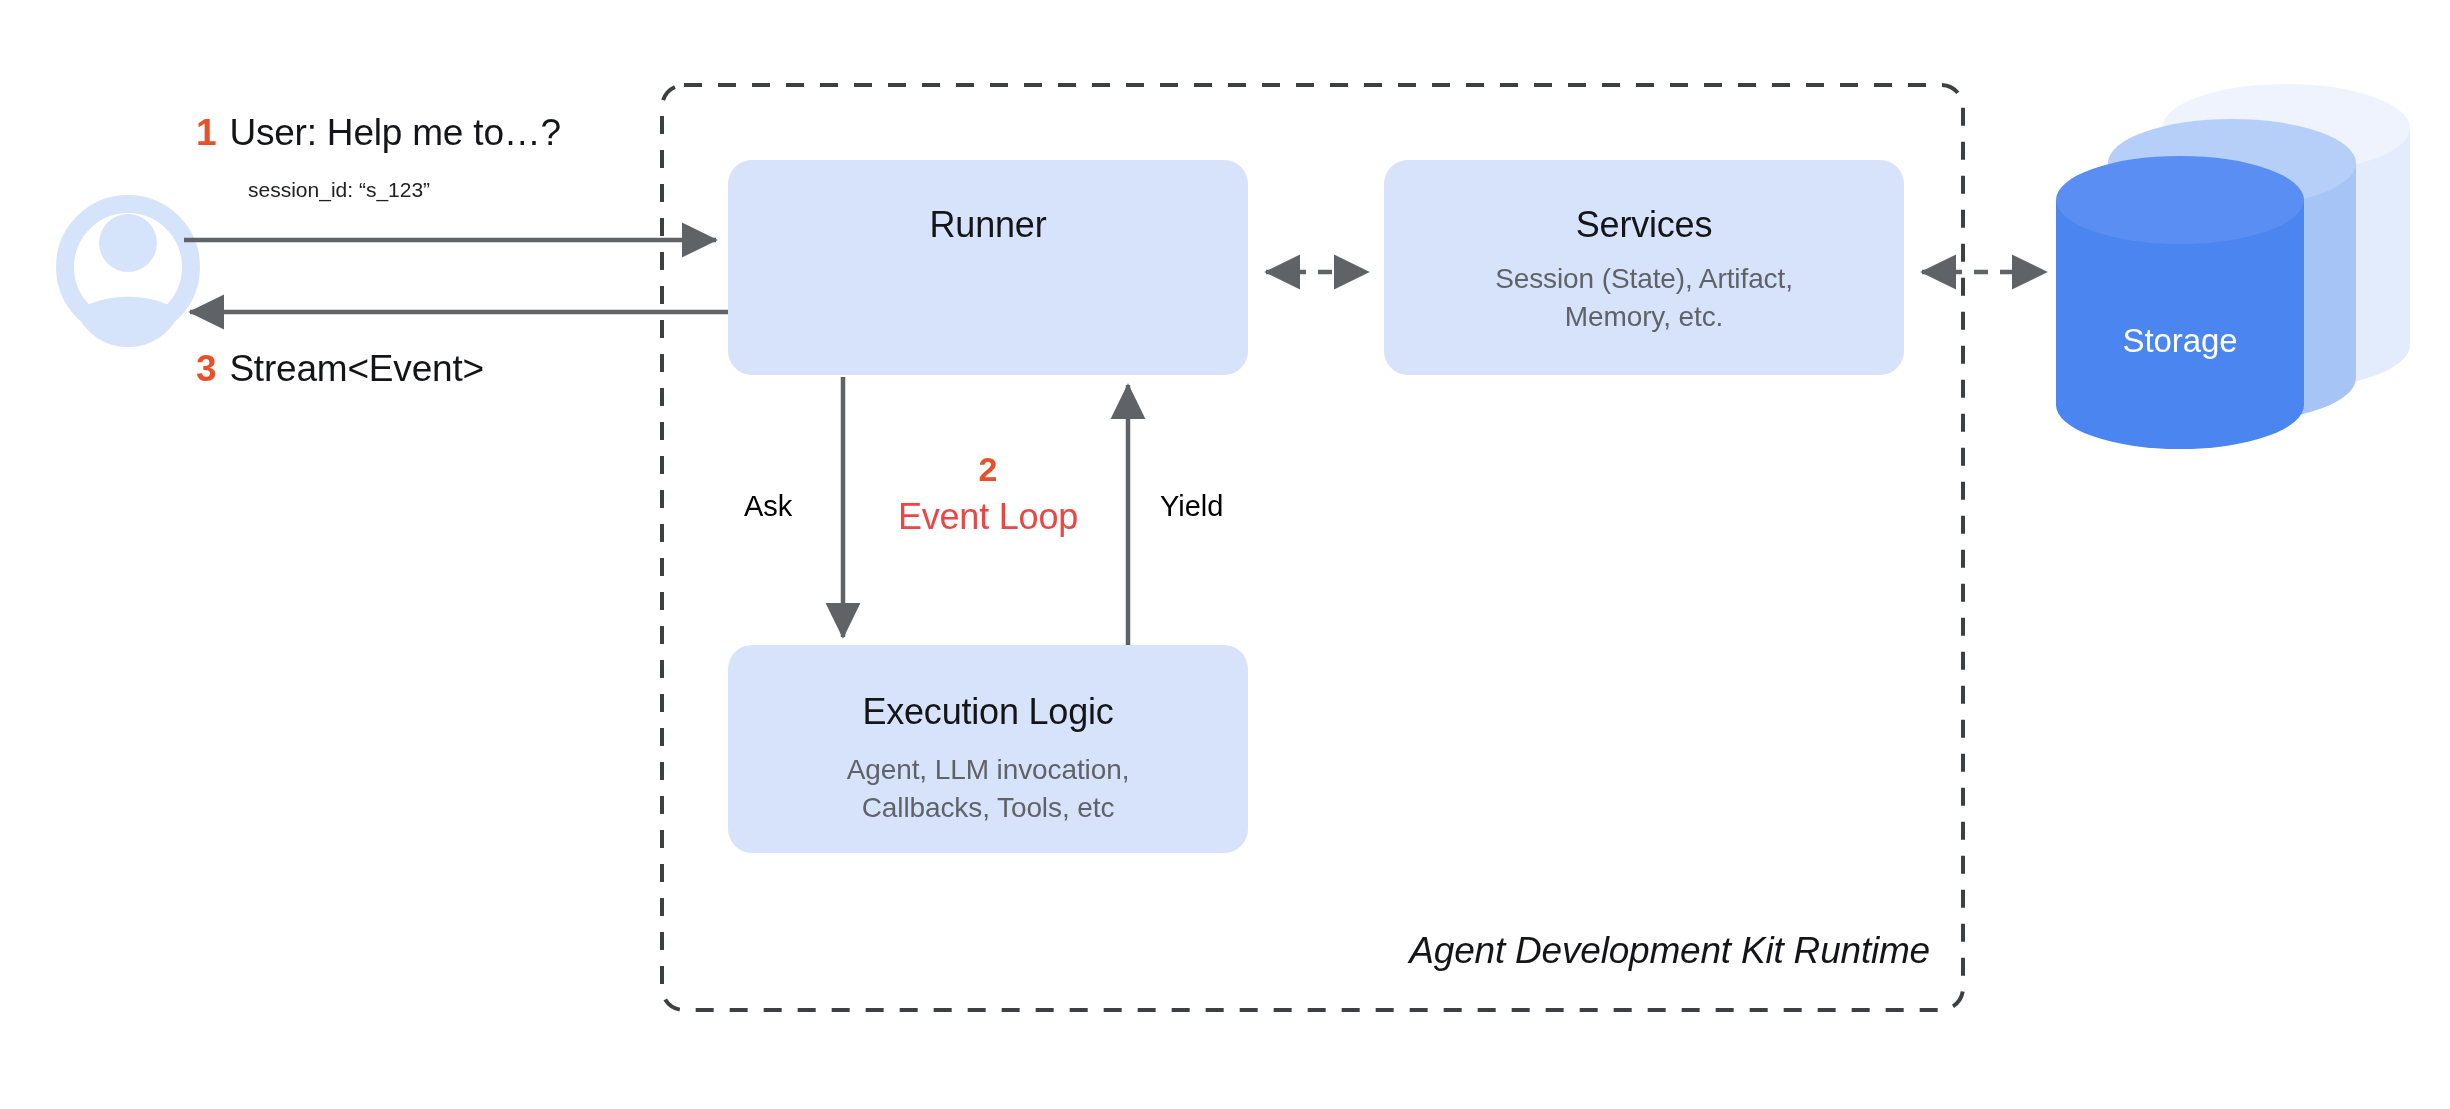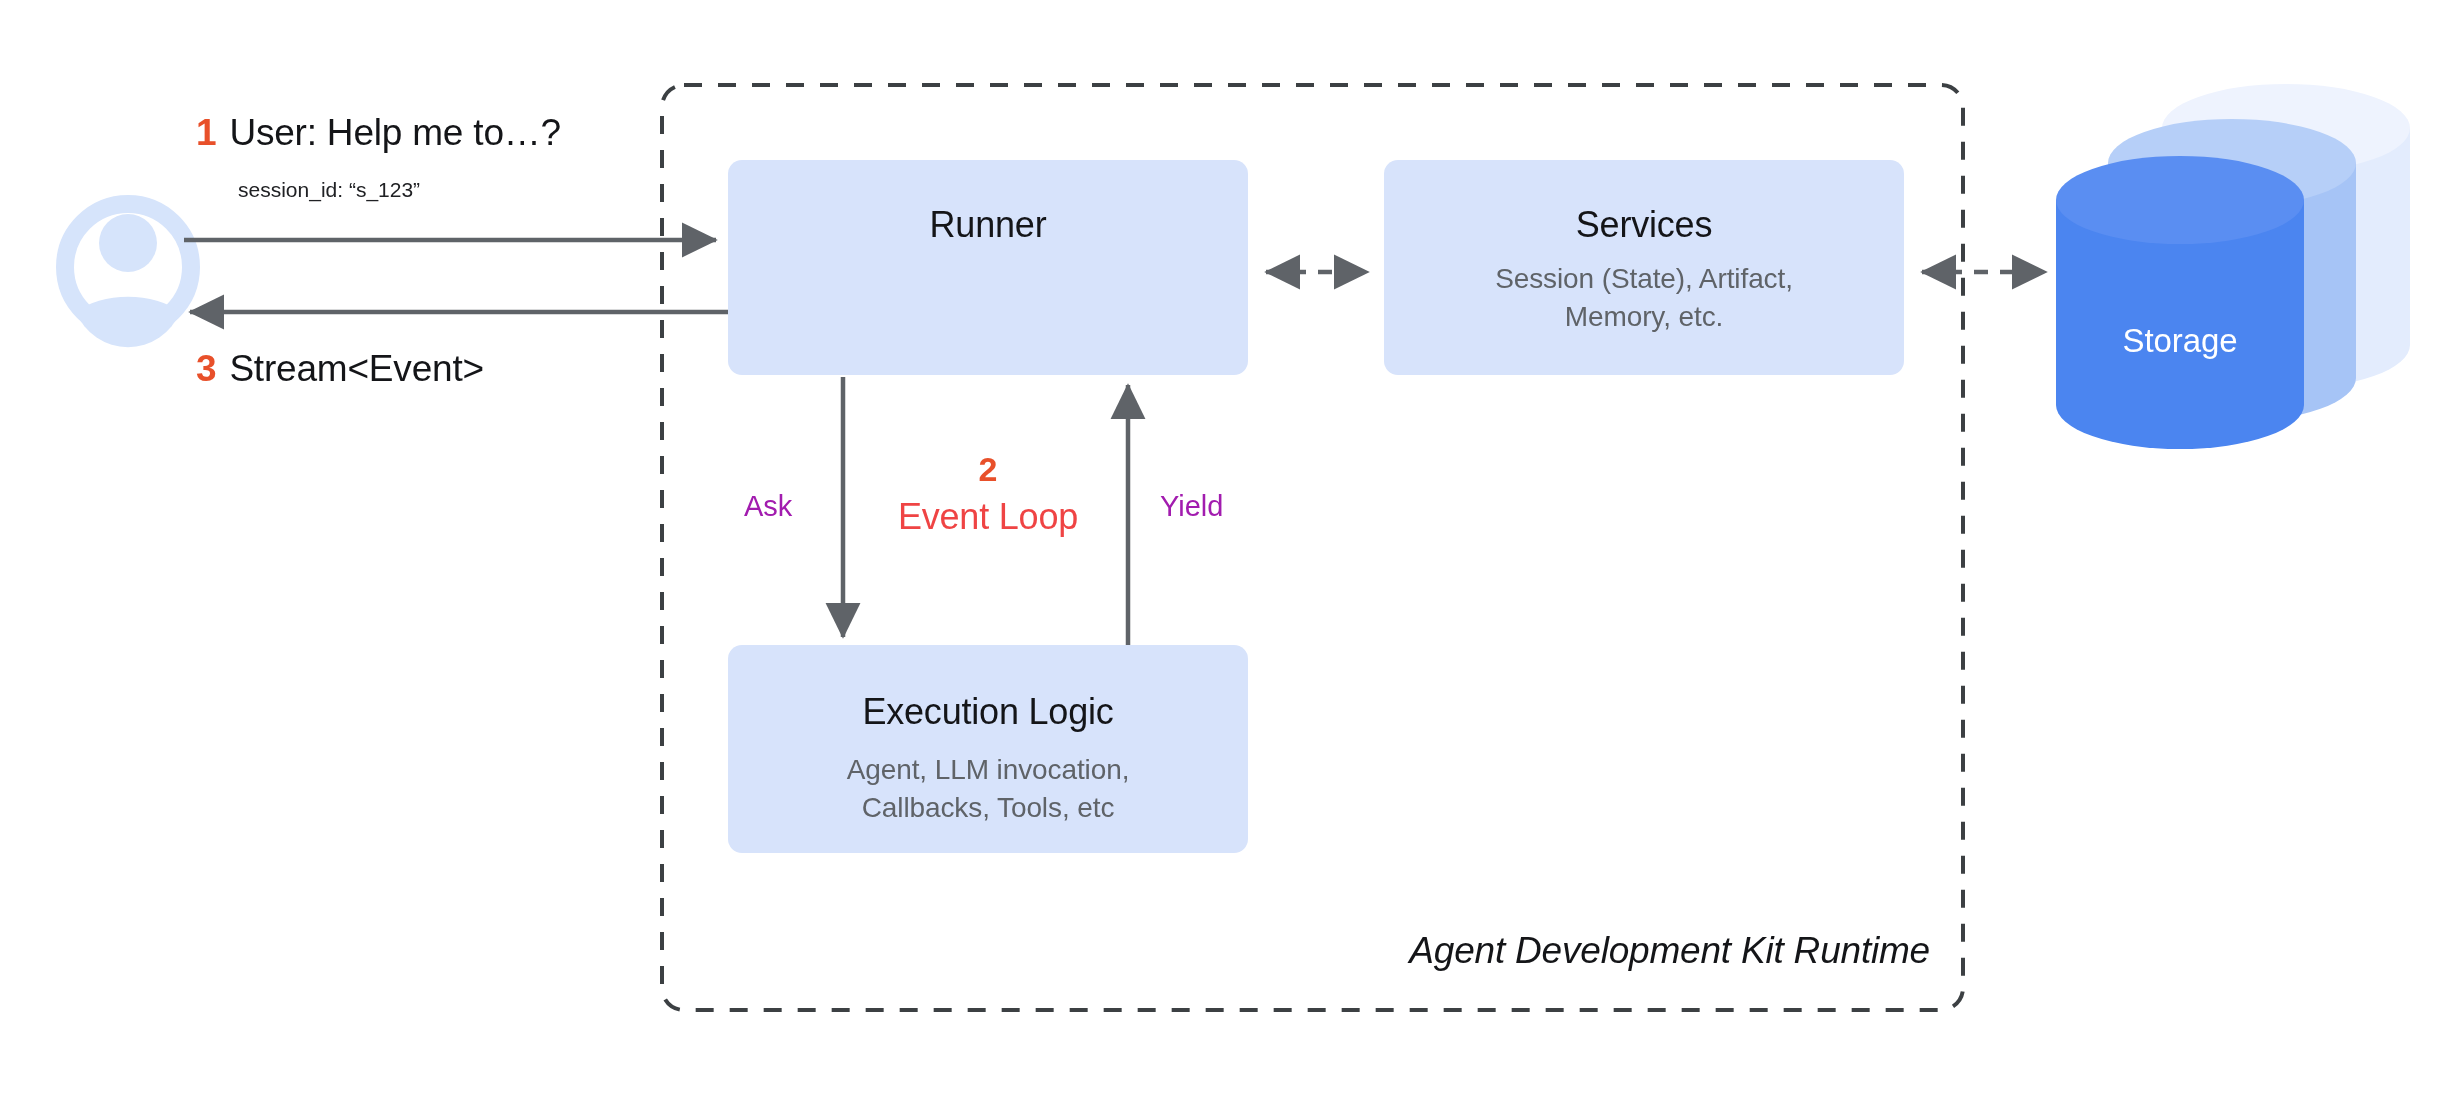--- a/index.html
+++ b/index.html
@@ -38,42 +38,42 @@
     left: 196px;
     top: 112px;
     font-size: 37px;
     color: #141518;
     white-space: nowrap;
     letter-spacing: -0.2px;
   }
   .user-msg .step-num { margin-right: 13px; font-size: 37px; }
   .session-id {
     position: absolute;
-    left: 238px;
+    left: 248px;
     top: 178px;
     font-size: 21px;
     color: #202124;
     white-space: nowrap;
   }
   .stream-msg {
     position: absolute;
     left: 196px;
     top: 348px;
     font-size: 37px;
     color: #141518;
     white-space: nowrap;
     letter-spacing: -0.2px;
   }
   .stream-msg .step-num { margin-right: 13px; font-size: 37px; }
 
   
   .node-box {
     position: absolute;
     background: #d7e3fb;
-    border-radius: 14px;
+    border-radius: 24px;
     box-sizing: border-box;
     display: flex;
     flex-direction: column;
     align-items: center;
   }
   #runner-box  { left: 728px;  top: 160px; width: 520px; height: 215px; }
   #services-box{ left: 1384px; top: 160px; width: 520px; height: 215px; }
   #exec-box    { left: 728px;  top: 645px; width: 520px; height: 208px; }
 
   .node-title {
@@ -109,21 +109,21 @@
     justify-content: center;
     font-size: 27px;
     color: #5f6368;
     letter-spacing: -0.1px;
   }
 
   
   .loop-label {
     position: absolute;
     font-size: 29px;
-    color: #a21caf;
+    color: #000000;
     white-space: nowrap;
   }
   #ask-label  { left: 744px;  top: 490px; }
   #yield-label{ left: 1160px; top: 490px; }
   #event-loop-wrap {
     position: absolute;
     left: 868px;
     top: 452px;
     width: 240px;
     text-align: center;

